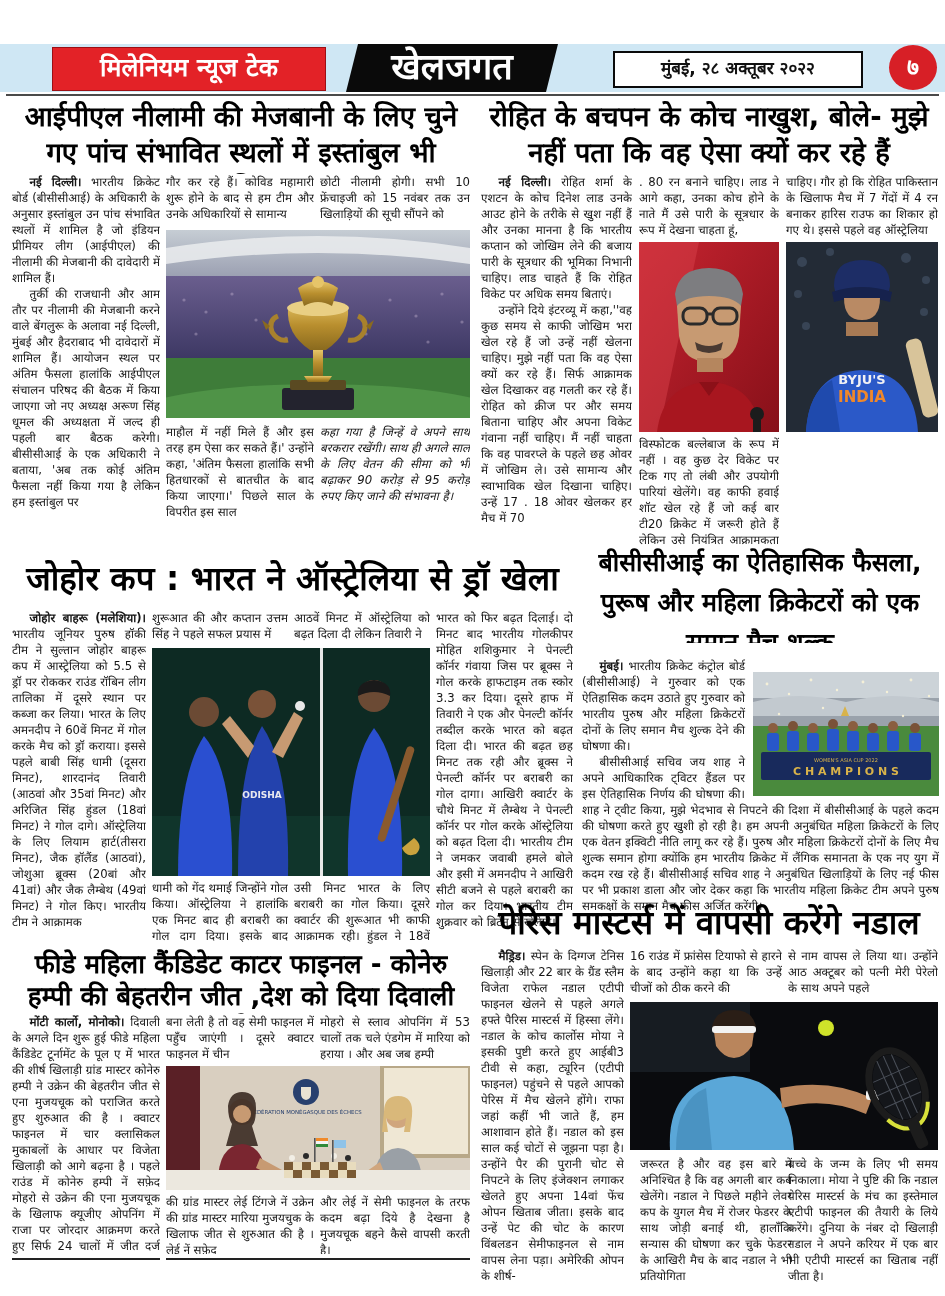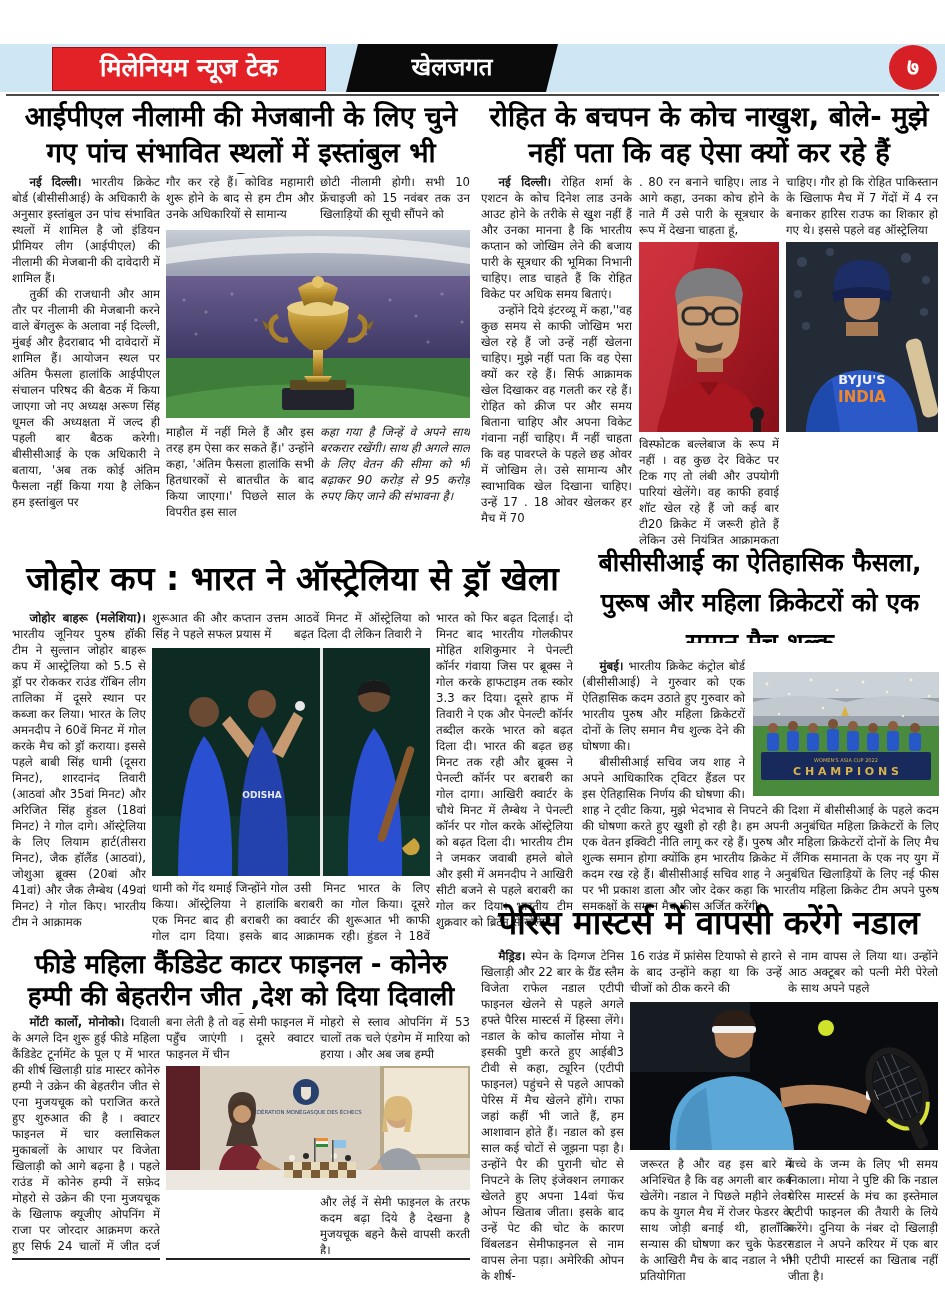--- a/index.html
+++ b/index.html
@@ -4,21 +4,21 @@
 <style>
   html,body{margin:0;padding:0;background:#e9e9e9;}
   .page{position:relative;width:945px;height:1296px;margin:0 auto;background:#ffffff;
         font-family:"DejaVu Sans",sans-serif;color:#111;overflow:hidden;}
   .abs{position:absolute;}
   
   .band{left:0;top:44px;width:945px;height:48px;background:#cfe7f4;}
   .masthead{left:16px;top:47px;width:272px;height:42px;background:#e32227;border:1px solid #9d0f14;
             color:#fff;font-weight:bold;font-size:25px;line-height:40px;text-align:center;white-space:nowrap;margin-left:36px;}
   .secbg{left:352px;top:44px;width:200px;height:48px;background:#0a0a0a;transform:skewX(-14deg);}
-  .sectext{left:352px;top:44px;width:200px;height:48px;color:#fff;font-weight:bold;font-size:24px;
+  .sectext{left:352px;top:44px;width:200px;height:48px;color:#fff;font-weight:bold;font-size:36px;
            line-height:46px;text-align:center;}
   .datebox{left:613px;top:51px;width:246px;height:33px;background:#fff;border:2px solid #0a0a0a;
            font-weight:bold;font-size:17px;line-height:31px;text-align:center;white-space:nowrap;}
   .pgnum{left:889px;top:45px;width:48px;height:45px;background:#d71f26;border-radius:50%;
          color:#fff;font-weight:bold;font-size:23px;line-height:45px;text-align:center;}
   .hrule{background:#4a4a4a;height:2px;}
   
   .hl{font-weight:bold;color:#000;text-align:center;}
   .hl1{left:10px;top:98px;width:462px;font-size:27.5px;line-height:36px;height:76px;overflow:hidden;}
   .hl2{left:478px;top:98px;width:462px;font-size:27.5px;line-height:36px;height:76px;overflow:hidden;}
@@ -35,20 +35,21 @@
 </style>
 </head>
 <body>
 
 <div class="page">
 
   <div class="abs band"></div>
   <div class="abs masthead">मिलेनियम न्यूज टेक</div>
   <div class="abs secbg"></div>
   <div class="abs sectext">खेलजगत</div>
+  <div class="abs datebox">मुंबई, २८ अक्तूबर २०२२</div>
   <div class="abs pgnum">७</div>
   <div class="abs hrule" style="left:6px;top:94px;width:933px;"></div>
 
   <div class="abs hl hl1">आईपीएल नीलामी की मेजबानी के लिए चुने गए पांच संभावित स्थलों में इस्तांबुल भी शामिल</div>
   <div class="abs bt" style="left:12px;top:174px;width:148px;height:372px;">
     <p><b>नई दिल्ली।</b> <span>भारतीय क्रिकेट बोर्ड (बीसीसीआई) के अधिकारी के अनुसार इस्तांबुल उन पांच संभावित स्थलों में शामिल है जो इंडियन प्रीमियर लीग (आईपीएल) की नीलामी की मेजबानी की दावेदारी में शामिल हैं।</span></p>
     <p>तुर्की की राजधानी और आम तौर पर नीलामी की मेजबानी करने वाले बेंगलुरू के अलावा नई दिल्ली, मुंबई और हैदराबाद भी दावेदारों में शामिल हैं। आयोजन स्थल पर अंतिम फैसला हालांकि आईपीएल संचालन परिषद की बैठक में किया जाएगा जो नए अध्यक्ष अरूण सिंह धूमल की अध्यक्षता में जल्द ही पहली बार बैठक करेगी। बीसीसीआई के एक अधिकारी ने बताया, 'अब तक कोई अंतिम फैसला नहीं किया गया है लेकिन हम इस्तांबुल पर</p>
   </div>
   <div class="abs bt" style="left:166px;top:174px;width:148px;height:52px;">
       <p class="noind">गौर कर रहे हैं। कोविड महामारी शुरू होने के बाद से हम टीम और उनके अधिकारियों से सामान्य</p>
@@ -339,20 +340,23 @@
           <rect x="150" y="72" width="12" height="3" fill="#f08a2a"></rect>
             <rect x="150" y="75" width="12" height="3" fill="#f4f4f4"></rect>
             <rect x="150" y="78" width="12" height="3" fill="#2f8a3a"></rect>
           <rect x="166" y="74" width="1.6" height="22" fill="#555"></rect>
           <rect x="168" y="74" width="12" height="8" fill="#8fc3e8"></rect>
         </g>
       </g>
     </svg>
   </div>
 
+  <div class="abs bt" style="left:166px;top:1194px;width:148px;height:60px;">
+      <p class="noind">की ग्रांड मास्टर लेई टिंगजे नें उक्रेन की ग्रांड मास्टर मारिया मुजयचुक के खिलाफ जीत से शुरुआत की है । लेई नें सफ़ेद</p>
+    </div>
   <div class="abs bt" style="left:320px;top:1194px;width:150px;height:60px;">
       <p class="noind">और लेई नें सेमी फाइनल के तरफ कदम बढ़ा दिये है देखना है मुजयचूक बहने कैसे वापसी करती है।</p>
     </div>
   <div class="abs hrule" style="left:166px;top:1258px;width:304px;background:#222;"></div>
 
   <div class="abs hl hl6">पेरिस मास्टर्स में वापसी करेंगे नडाल</div>
   <div class="abs bt" style="left:481px;top:948px;width:143px;height:348px;">
     <p><b>मैड्रिड।</b> <span>स्पेन के दिग्गज टेनिस खिलाड़ी और 22 बार के ग्रैंड स्लैम विजेता राफेल नडाल एटीपी फाइनल खेलने से पहले अगले हफ्ते पैरिस मास्टर्स में हिस्सा लेंगे। नडाल के कोच कार्लोस मोया ने इसकी पुष्टी करते हुए आईबी3 टीवी से कहा, ट्यूरिन (एटीपी फाइनल) पहुंचने से पहले आपको पेरिस में मैच खेलने होंगे। राफा जहां कहीं भी जाते हैं, हम आशावान होते हैं। नडाल को इस साल कई चोटों से जूझना पड़ा है। उन्होंने पैर की पुरानी चोट से निपटने के लिए इंजेक्शन लगाकर खेलते हुए अपना 14वां फेंच ओपन खिताब जीता। इसके बाद उन्हें पेट की चोट के कारण विंबलडन सेमीफाइनल से नाम वापस लेना पड़ा। अमेरिकी ओपन के शीर्ष-</span></p>
   </div>
   <div class="abs bt" style="left:630px;top:948px;width:152px;height:52px;">

